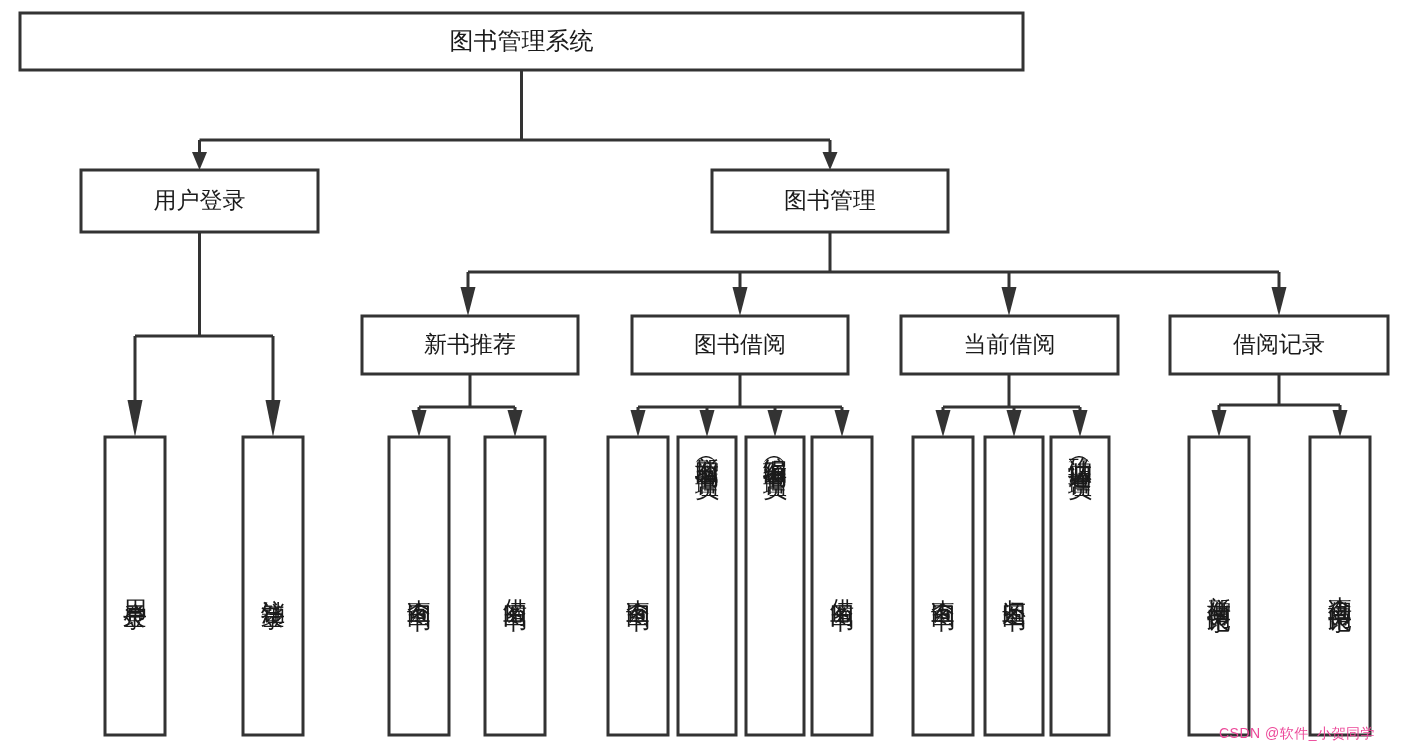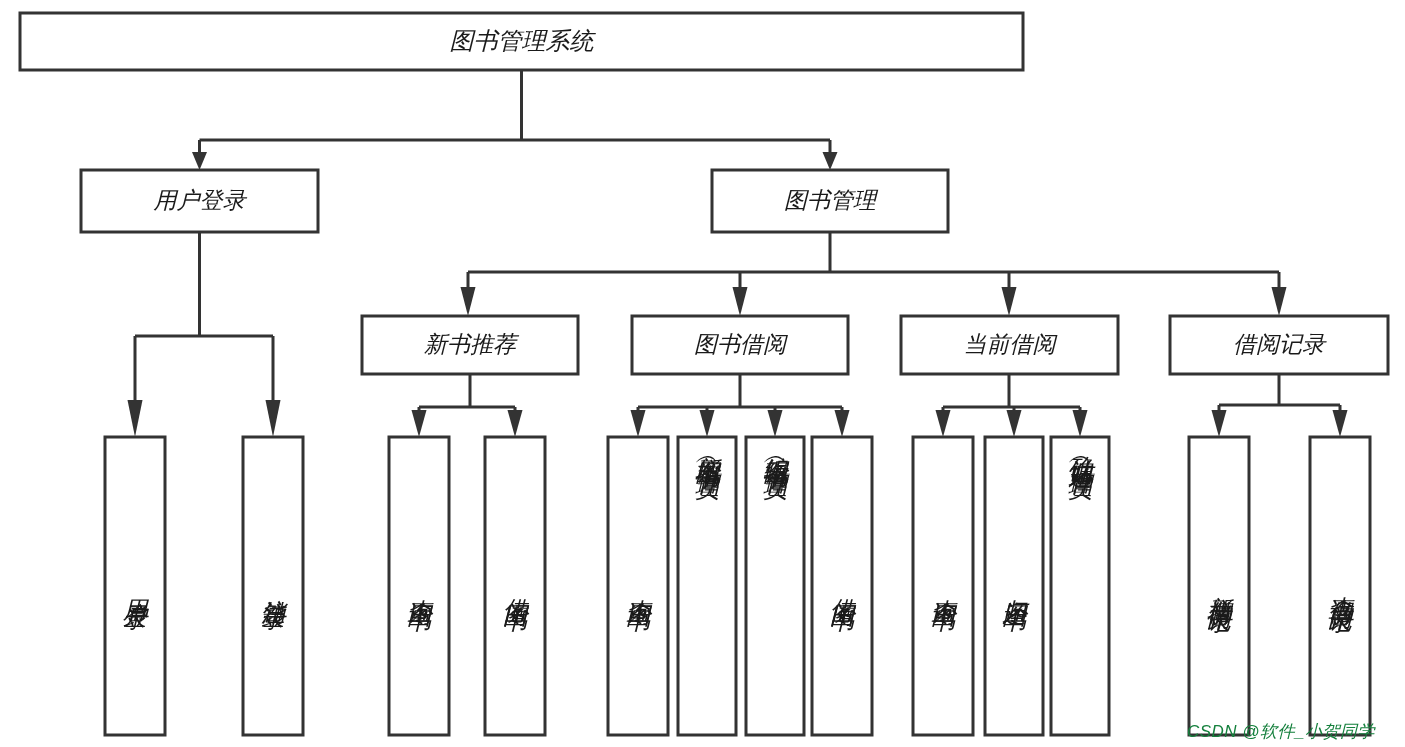--- a/index.html
+++ b/index.html
@@ -13,21 +13,20 @@
     font-family: "Liberation Sans", "DejaVu Sans", sans-serif;
     overflow: hidden;
     position: relative;
   }
   #diagram-root {
     position: absolute;
     left: 0;
     top: 0;
     width: 1383px;
     height: 747px;
-    font-style: italic;
   }
   svg.diagram {
     display: block;
     width: 1405px;
     height: 747px;
   }
   .node-rect {
     fill: #ffffff;
     stroke: #333333;
     stroke-width: 3;
@@ -72,22 +71,22 @@
     line-height: 1;
     letter-spacing: 3px;
     color: #1a1a1a;
     white-space: nowrap;
   }
   #watermark {
     position: absolute;
     right: 8px;
     bottom: 4px;
     font-family: "Liberation Sans", "DejaVu Sans", sans-serif;
-    font-size: 17px;
-    color: #15803d;
+    font-size: 14px;
+    color: #ec4899;
     letter-spacing: 0.5px;
     user-select: none;
   }
 </style>
 </head>
 <body>
 
 <div id="diagram-root">
 
   <svg class="diagram" viewBox="0 0 1405 747" xmlns="http://www.w3.org/2000/svg">

